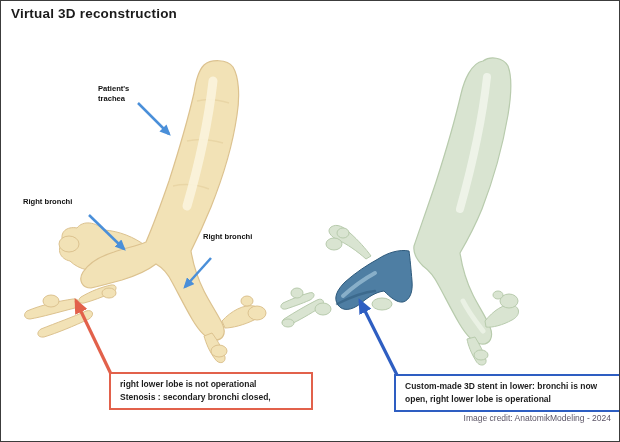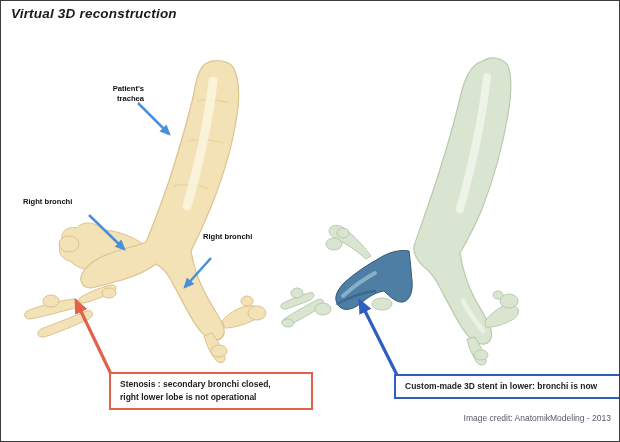--- a/index.html
+++ b/index.html
@@ -4,27 +4,26 @@
 <style>
   html,body{margin:0;padding:0;background:#888;}
   #stage{
     position:relative;width:618px;height:440px;background:#ffffff;
     border:1px solid #3c3c3c;overflow:hidden;
     font-family:"Liberation Sans","DejaVu Sans",sans-serif;
   }
   #model-svg{position:absolute;left:0;top:0;width:618px;height:440px;}
   .page-title{
     position:absolute;left:10px;top:5px;
-    font-size:13.5px;font-weight:bold;font-style:italic;color:#1a1a1a;
+    font-size:13.5px;font-weight:bold;color:#1a1a1a;
     letter-spacing:.2px;
   }
   .lbl{
     position:absolute;font-size:7.6px;font-weight:bold;color:#111;
     line-height:9.5px;
-    text-align:right;
   }
   .nowrap{white-space:nowrap;}
   .callout{
     position:absolute;background:#fff;
     font-size:8.5px;font-weight:bold;color:#1d1d1d;line-height:13px;
     padding:4px 5px 4px 9px;
   }
   .callout .cl-line{white-space:nowrap;}
   .callout-red{border:2px solid var(--stenosis_accent,#e2614b);}
   .callout-blue{border:2px solid var(--stent_accent,#2e5ec2);}
@@ -141,23 +140,24 @@
 
   <div class="page-title">Virtual 3D reconstruction</div>
 
   <div class="lbl" style="left:97px;top:83px;width:46px">Patient's trachea</div>
 
   <div class="lbl nowrap" style="left:22px;top:196px">Right bronchi</div>
 
   <div class="lbl nowrap" style="left:202px;top:231px">Right bronchi</div>
 
   <div class="callout callout-red" style="left:108px;top:371px;width:186px">
+    <div class="cl-line">right lower lobe is not operational</div>
     <div class="cl-line">Stenosis : secondary bronchi closed,</div>
-    <div class="cl-line">right lower lobe is not operational</div>
   </div>
 
   <div class="callout callout-blue" style="left:393px;top:373px;width:215px">
     <div class="cl-line">Custom-made 3D stent in lower: bronchi is now</div>
+    <div class="cl-line">open, right lower lobe is operational</div>
   </div>
 
-  <div class="credit">Image credit: AnatomikModeling - 2013</div>
+  <div class="credit">Image credit: AnatomikModeling - 2024</div>
 
 </div>
 
 </body></html>

